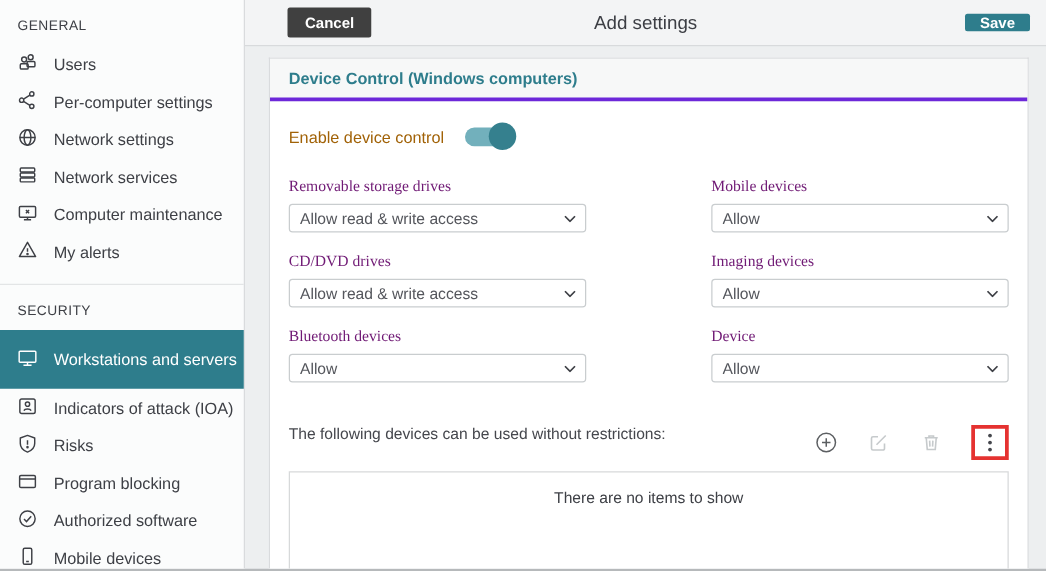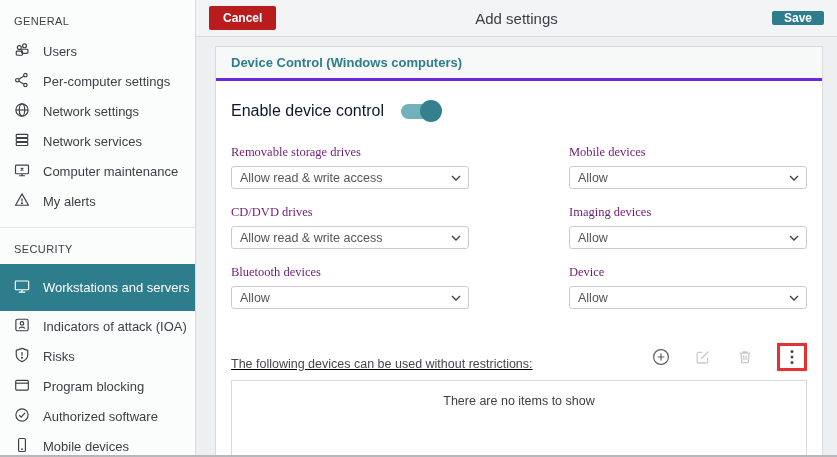--- a/index.html
+++ b/index.html
@@ -31,39 +31,39 @@
   
   .main { position:absolute; left:196px; right:0; top:0; bottom:0; }
   .topbar {
     height:37px; background:#f3f4f5; border-bottom:1px solid #d8dadc;
     display:flex; align-items:center; padding:0 13px; position:relative;
   }
   .btn {
     border:none; border-radius:2px; color:#fff; font-weight:700;
     font-size:12px; font-family:inherit; cursor:pointer; line-height:1;
   }
-  .btn-cancel { background:#b91c1c; padding:6px 14px; }
+  .btn-cancel { background:#404040; padding:6px 14px;margin-left:21px; }
   .btn-save   { background:#2e7d8c; padding:1px 12px; margin-left:auto; }
   .topbar-title {
     position:absolute; left:50%; transform:translateX(-50%);
     font-size:15px; color:#3c3e44;
   }
 
   .card {
     position:absolute; left:19px; right:14px; top:46px; bottom:0;
     background:#fff; border:1px solid #d9dbdd; border-bottom:none; overflow:hidden;
   }
   .card-head {
     background:#f7f8f8; border-bottom:3px solid #6d28d9;
     padding:8px 15px; font-size:13px; font-weight:700; color:#2e7d8c;
   }
   .card-body { padding:0 15px; }
 
   .toggle-row { display:flex; align-items:center; gap:17px; margin-top:21px; }
-  .toggle-label { font-size:16px; color:#0f172a; }
+  .toggle-label { font-size:13px; color:#a16207; }
   .toggle {
     width:37px; height:15px; border-radius:8px; background:#72b0bc;
     position:relative; cursor:pointer; margin-right:6px;
   }
   .toggle-knob {
     position:absolute; right:-4px; top:-4px; width:22px; height:22px;
     border-radius:50%; background:#35808e;
   }
 
   .fields {
@@ -78,21 +78,21 @@
     border:1px solid #c9cdcf; border-radius:3px; background:#fff;
     font-family:inherit; font-size:12.5px; color:#54565c; padding:0 24px 0 8px;
   }
   .chevron {
     position:absolute; right:8px; top:50%; transform:translateY(-50%);
     pointer-events:none; display:flex;
   }
 
   .allowed-title { font-size:19px; font-weight:400; color:#3c3e44; margin:27px 0 0; }
   .allowed-row {
-    display:flex; align-items:flex-end; justify-content:space-between; margin-top:18px;text-decoration:underline;
+    display:flex; align-items:flex-start; justify-content:space-between; margin-top:18px;
   }
   .allowed-desc { font-size:12.5px; color:#45474d; }
   .toolbar { display:flex; align-items:center; gap:22px; }
   .icon-btn { background:none; border:none; padding:0; cursor:pointer; display:flex; align-items:center; }
   .icon-btn.disabled { cursor:default; }
   .red-box { border:3px solid #e53230; padding:2px 5px; display:flex; align-items:center; }
 
   .empty-box {
     border:1px solid #d7d9da; margin-top:9px; height:87px;
     text-align:center; font-size:12.5px; color:#3e4046; padding-top:13px;

